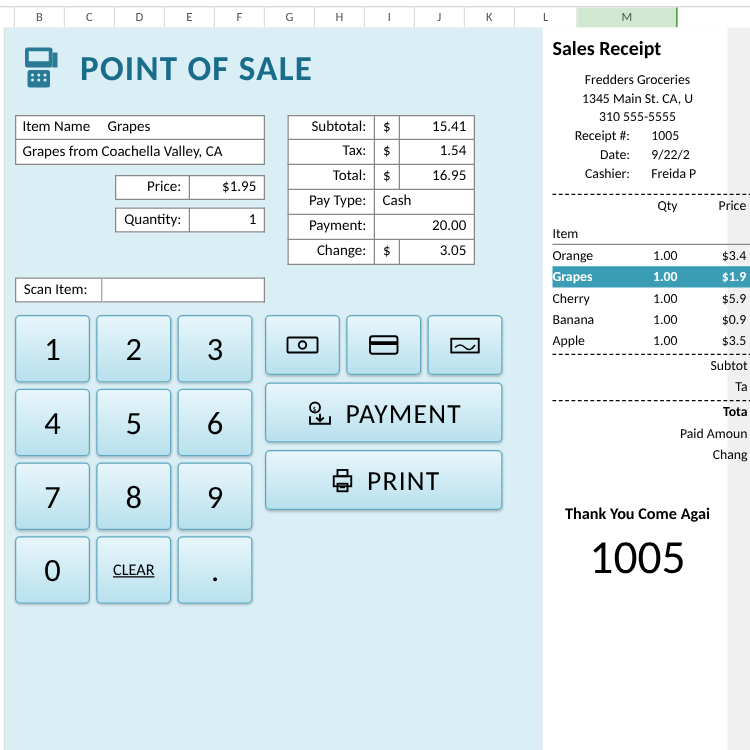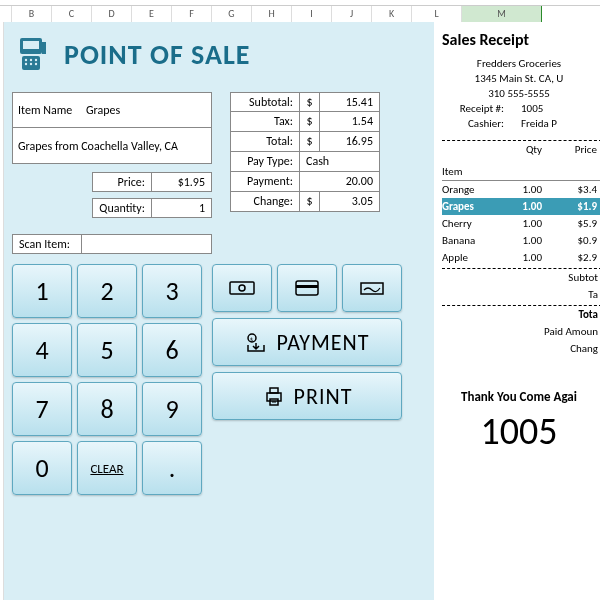--- a/index.html
+++ b/index.html
@@ -6,30 +6,30 @@
   body { background: #f0f0f0; width: 600px; height: 600px; overflow: hidden; position: relative; }
   
   .formula-bar { height: 6px; background: #fff; border-bottom: 1px solid #ccc; }
   
   .col-headers { display: flex; background: #fff; height: 16px; font-size: 10px; color: #555; }
   .col-headers span { border-right: 1px solid #ddd; text-align: center; padding-top: 1px; }
   .row-gutter { position: absolute; left: 0; top: 22px; width: 4px; height: 578px; background: #fff; border-right: 1px solid #ddd; }
   
   .sheet { position: absolute; left: 4px; top: 22px; width: 596px; height: 578px; display: flex; }
   .pos-panel { width: 430px; height: 100%; background: #d9eef5; padding: 10px 8px; position: relative; }
-  .receipt-panel { width: 166px; height: 100%; background: #fff; padding: 8px 4px 8px 8px; font-size: 11px; }
+  .receipt-panel { width: 148px; height: 100%; background: #fff; padding: 8px 4px 8px 8px; font-size: 11px; }
   
   .title-row { display: flex; align-items: center; margin-bottom: 16px; }
   .pos-title { font-size: 28px; font-weight: bold; color: #1a6d8a; letter-spacing: 1px; margin-left: 8px; }
   
   .info-section { display: flex; gap: 18px; margin-bottom: 10px; }
   .left-info { width: 200px; }
   .right-info { width: 195px; }
   
-  .cell { border: 1px solid #888; background: #fff; padding: 2px 5px; font-size: 12px; height: 36px; display: flex; align-items: center; }
+  .cell { border: 1px solid #888; background: #fff; padding: 2px 5px; font-size: 12px; height: 20px; display: flex; align-items: center; }
   .cell + .cell { border-top: none; }
   .label-cell { display: flex; }
   .label-cell .lbl { width: 68px; }
   
   .price-qty { margin-top: 8px; }
   .price-qty .row { display: flex; justify-content: flex-end; margin-bottom: 6px; }
   .price-qty .lbl-box { border: 1px solid #888; background: #fff; padding: 2px 6px; font-size: 12px; width: 60px; text-align: right; }
   .price-qty .val-box { border: 1px solid #888; border-left: none; background: #fff; padding: 2px 6px; font-size: 12px; width: 60px; text-align: right; }
   
   .totals-grid .trow { display: flex; }
@@ -229,20 +229,21 @@
       </div>
     </div>
   </div>
 
   <div class="receipt-panel">
     <div class="receipt-title">Sales Receipt</div>
     <div class="receipt-line" style="text-align:center">Fredders Groceries</div>
     <div class="receipt-line" style="text-align:center">1345 Main St. CA, U</div>
     <div class="receipt-line" style="text-align:center">310 555-5555</div>
     <div class="receipt-line"><span class="r-lbl">Receipt #:</span><span>1005</span></div>
+    <div class="receipt-line"><span class="r-lbl">Date:</span><span>9/22/2</span></div>
     <div class="receipt-line"><span class="r-lbl">Cashier:</span><span>Freida P</span></div>
 
     <div class="item-table">
       <div class="item-head">
         <span>Item</span>
         <span>Qty</span>
         <span>Price</span>
       </div>
       <div id="receipt-rows">
           <div class="item-row">
@@ -261,21 +262,21 @@
             <span>$5.9</span>
           </div>
           <div class="item-row">
             <span>Banana</span>
             <span>1.00</span>
             <span>$0.9</span>
           </div>
           <div class="item-row">
             <span>Apple</span>
             <span>1.00</span>
-            <span>$2.9</span>
+            <span>$3.5</span>
           </div>
         </div>
       <div class="sum-row dashed-top">Subtot</div>
       <div class="sum-row">Ta</div>
       <div class="sum-row bold dashed-top">Tota</div>
       <div class="sum-row">Paid Amoun</div>
       <div class="sum-row">Chang</div>
     </div>
     <div class="thank">Thank You Come Agai</div>
     <div class="big-num">1005</div>

